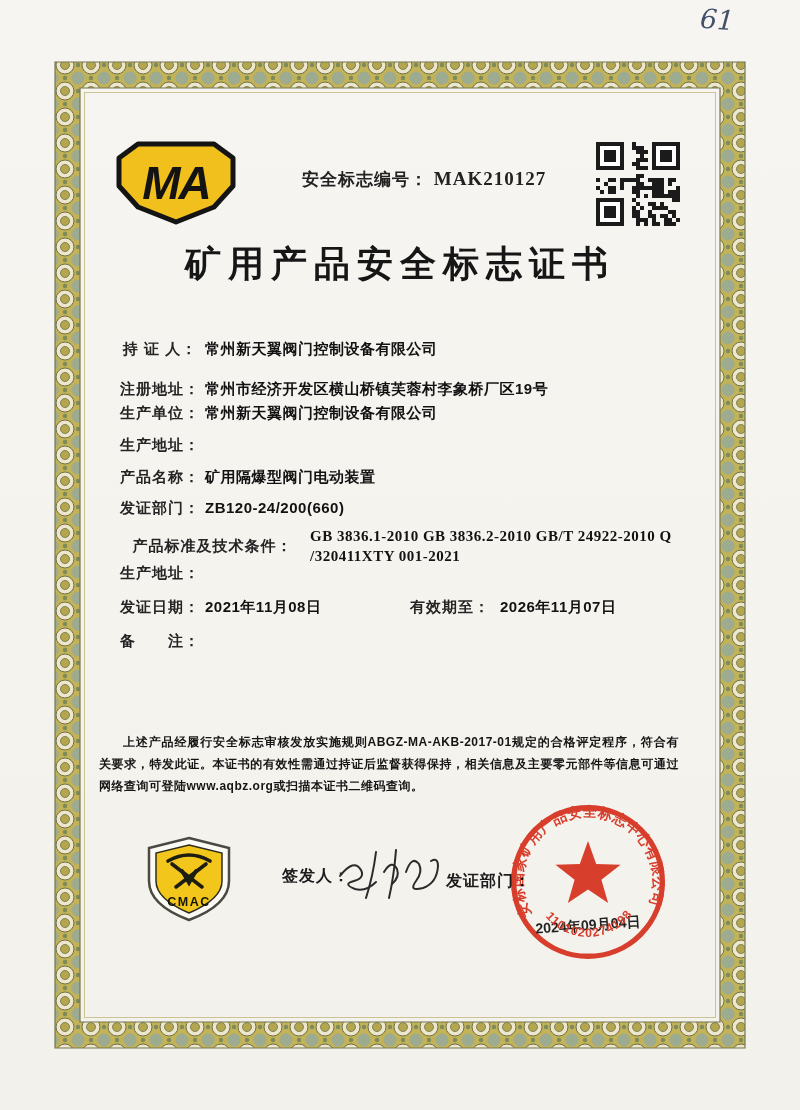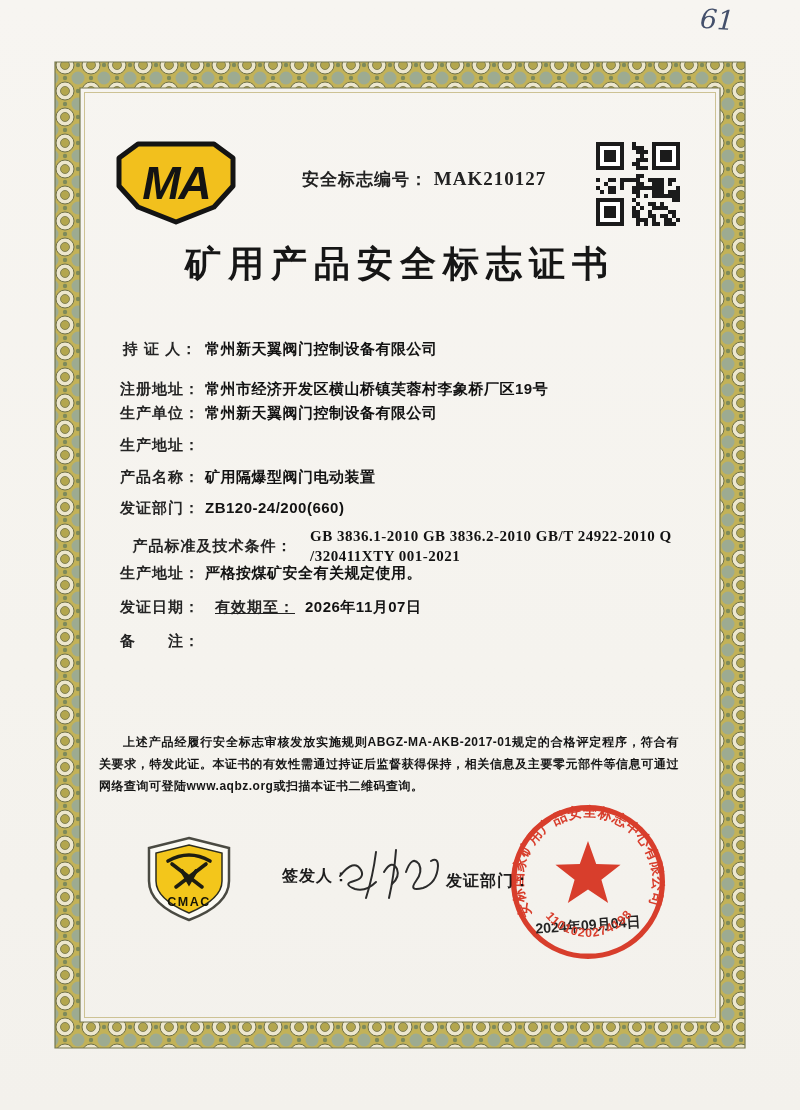--- a/index.html
+++ b/index.html
@@ -37,21 +37,21 @@
   .rows{position:absolute; left:115px; top:340px; width:580px; font-size:15px;}
   .row{position:absolute; left:0; display:flex; width:580px; align-items:flex-start;}
   .row .lbl{
     flex:0 0 90px; font-weight:600; letter-spacing:1px; color:#242424; white-space:nowrap;text-align:center;
   }
   .row .val{font-weight:700; color:#121212; letter-spacing:0.5px;}
   .row.wide .lbl{flex:0 0 195px;}
   .row.std{align-items:center;}
   .row.std .val{line-height:20px; font-family:Liberation Serif, serif;}
   .row .val.issue{flex:0 0 195px;}
-  .row .lbl.second{flex:0 0 100px;text-decoration:underline;}
+  .row .lbl.second{flex:0 0 100px;}
   .statement{
     position:absolute; left:99px; top:731px; width:580px;
     font-size:12px; font-weight:700; line-height:22px;
     text-align:justify; text-indent:2em; color:#151515; letter-spacing:0.5px;
   }
   .cmac{position:absolute; left:141px; top:835px;}
   .signer-label{
     position:absolute; left:282px; top:866px; font-size:16px;
     font-weight:700; letter-spacing:1px;
   }
@@ -253,24 +253,24 @@
     </div>
     <div class="row wide std" style="top:186px">
       <span class="lbl">产品标准及技术条件：</span>
       <span class="val">
         <span style="display:block">GB 3836.1-2010 GB 3836.2-2010 GB/T 24922-2010 Q</span>
         <span style="display:block">/320411XTY 001-2021</span>
       </span>
     </div>
     <div class="row" style="top:224px">
       <span class="lbl">生产地址：</span>
-      <span class="val">严格按煤矿安全有关规定使用。</span>
     </div>
     <div class="row" style="top:258px">
       <span class="lbl">发证日期：</span>
+      <span class="val issue">2021年11月08日</span>
       <span class="lbl second">有效期至：</span>
       <span class="val">2026年11月07日</span>
     </div>
     <div class="row" style="top:292px">
       <span class="lbl">备　　注：</span>
     </div>
   </div>
 
   <div class="statement">上述产品经履行安全标志审核发放实施规则ABGZ-MA-AKB-2017-01规定的合格评定程序，符合有关要求，特发此证。本证书的有效性需通过持证后监督获得保持，相关信息及主要零元部件等信息可通过网络查询可登陆www.aqbz.org或扫描本证书二维码查询。</div>
 

